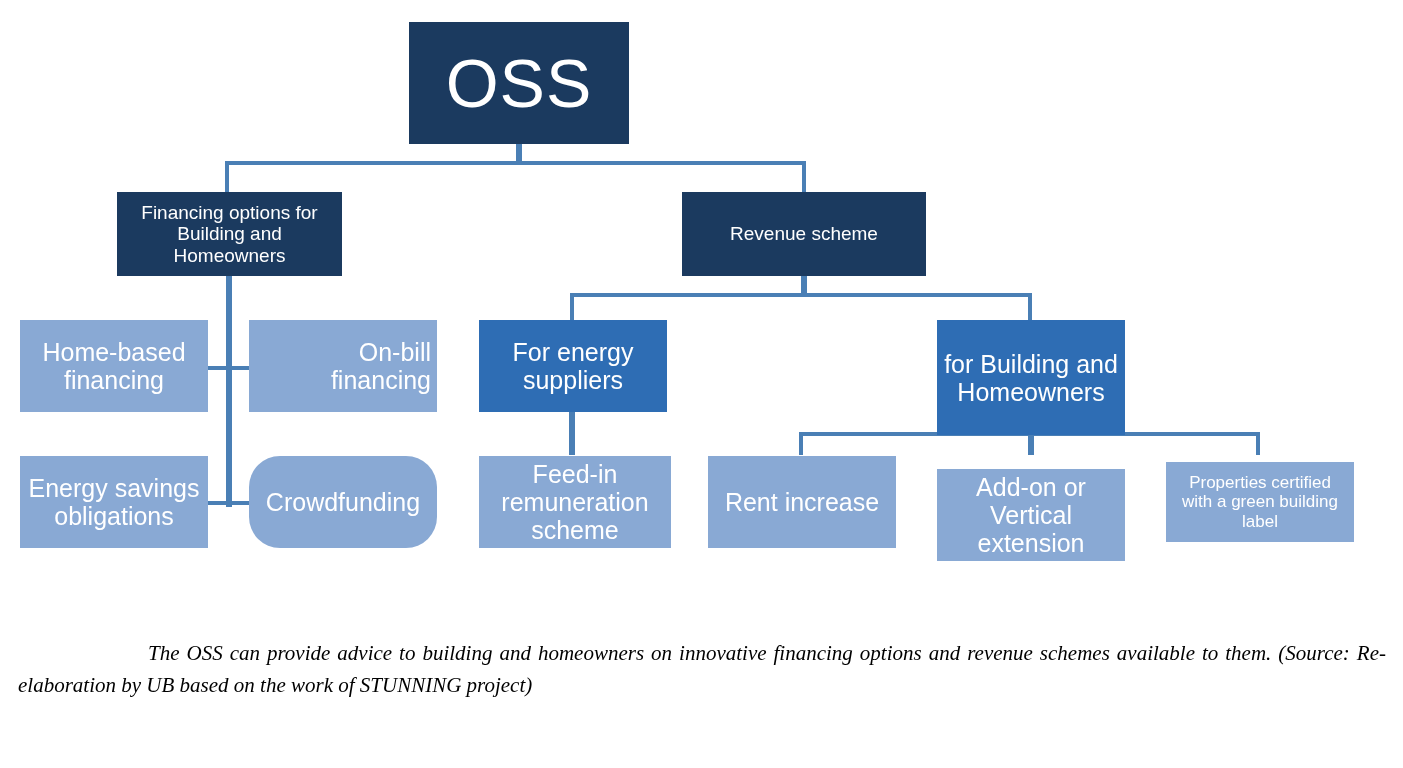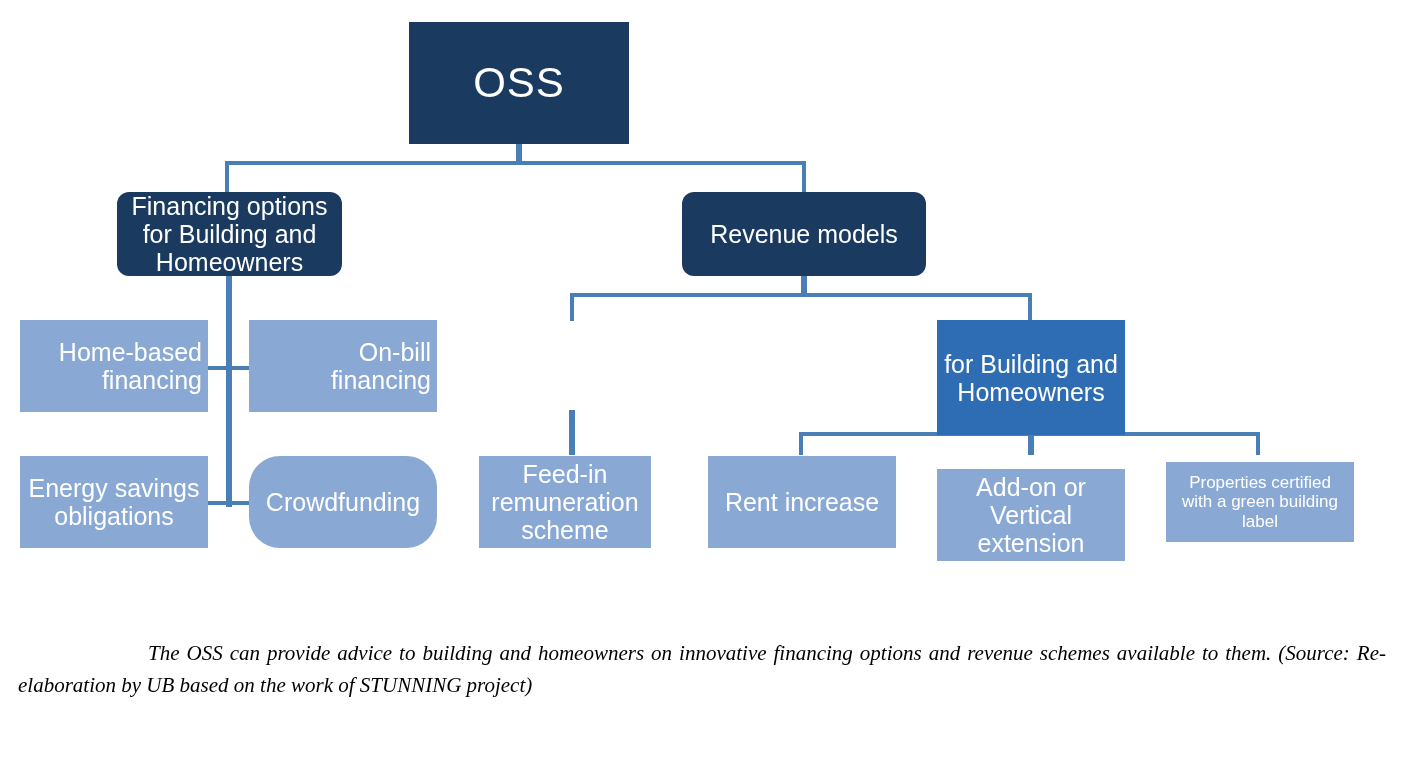--- a/index.html
+++ b/index.html
@@ -26,28 +26,27 @@
     justify-content: center;
     text-align: center;
     color: #ffffff;
     line-height: 1.12;
     box-sizing: border-box;
     padding: 2px 6px;
     z-index: 3;
   }
   .lvl-root {
     background: #1b3a5f;
-    font-size: 42px;
+    font-size: 68px;
     font-weight: 400;
     letter-spacing: 1px;
   }
   .lvl-dark {
     background: #1b3a5f;
-    font-size: 25px;
-    border-radius: 12px;
+    font-size: 19px;
   }
   .lvl-mid {
     background: #2e6db4;
     font-size: 25px;
   }
   .lvl-light {
     background: #89a9d4;
     font-size: 25px;
   }
   .lvl-light.small-text {
@@ -111,34 +110,35 @@
   <div class="conn" style="left:799px; top:432px; width:461px; height:4px;"></div>
 
   <div class="conn" style="left:799px; top:432px; width:4px; height:23px;"></div>
 
   <div class="conn" style="left:1256px; top:432px; width:4px; height:23px;"></div>
 
   <div class="node lvl-root" style="left:409px; top:22px; width:220px; height:122px;">OSS</div>
 
   <div class="node lvl-dark" style="left:117px; top:192px; width:225px; height:84px;">Financing options for Building and Homeowners</div>
 
-  <div class="node lvl-dark" style="left:682px; top:192px; width:244px; height:84px;">Revenue models</div>
+  <div class="node lvl-dark" style="left:682px; top:192px; width:244px; height:84px;">Revenue scheme</div>
 
-  <div class="node lvl-light" style="left:20px; top:320px; width:188px; height:92px;text-align:right;">Home-based financing</div>
+  <div class="node lvl-light" style="left:20px; top:320px; width:188px; height:92px;">Home-based financing</div>
 
   <div class="node lvl-light" style="left:249px; top:320px; width:188px; height:92px;text-align:right;">On-bill financing</div>
 
   <div class="node lvl-light" style="left:20px; top:456px; width:188px; height:92px;">Energy savings obligations</div>
 
   <div class="node lvl-light" style="left:249px; top:456px; width:188px; height:92px;border-radius:31px;">Crowdfunding</div>
 
+  <div class="node lvl-mid" style="left:479px; top:320px; width:188px; height:92px;">For energy suppliers</div>
 
   <div class="node lvl-mid" style="left:937px; top:320px; width:188px; height:115px;">for Building and Homeowners</div>
 
-  <div class="node lvl-light" style="left:479px; top:456px; width:172px; height:92px;">Feed-in remuneration scheme</div>
+  <div class="node lvl-light" style="left:479px; top:456px; width:192px; height:92px;">Feed-in remuneration scheme</div>
 
   <div class="node lvl-light" style="left:708px; top:456px; width:188px; height:92px;">Rent increase</div>
 
   <div class="node lvl-light" style="left:937px; top:456px; width:188px; height:92px;margin-top:13px;">Add-on or Vertical extension</div>
 
   <div class="node lvl-light small-text" style="left:1166px; top:462px; width:188px; height:80px;">Properties certified with a green building label</div>
 
   <div class="caption">The OSS can provide advice to building and homeowners on innovative financing options and revenue schemes available to them. (Source: Re-elaboration by UB based on the work of STUNNING project)</div>
 
 </div>

